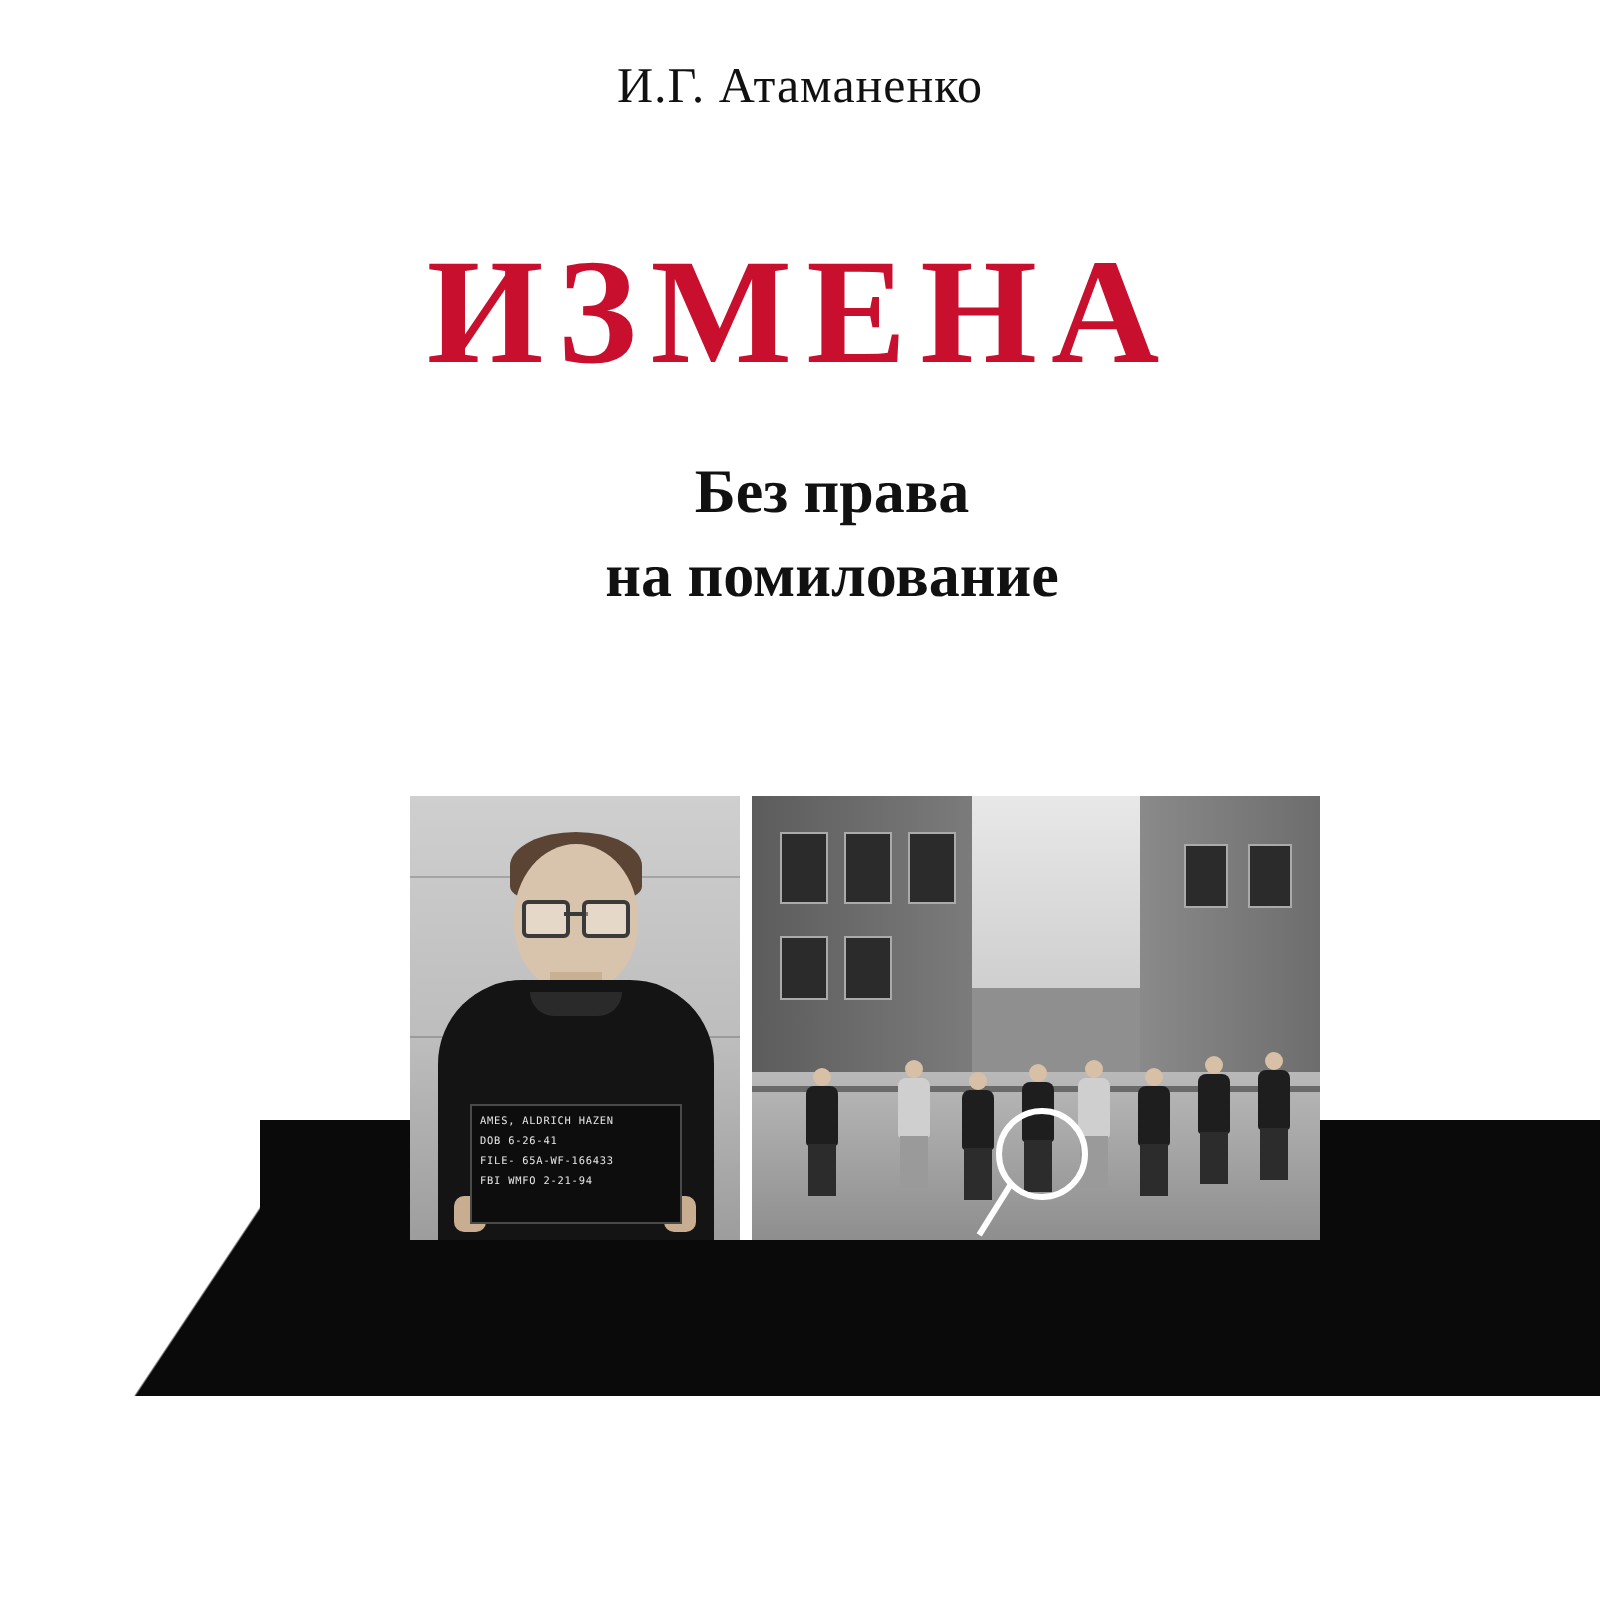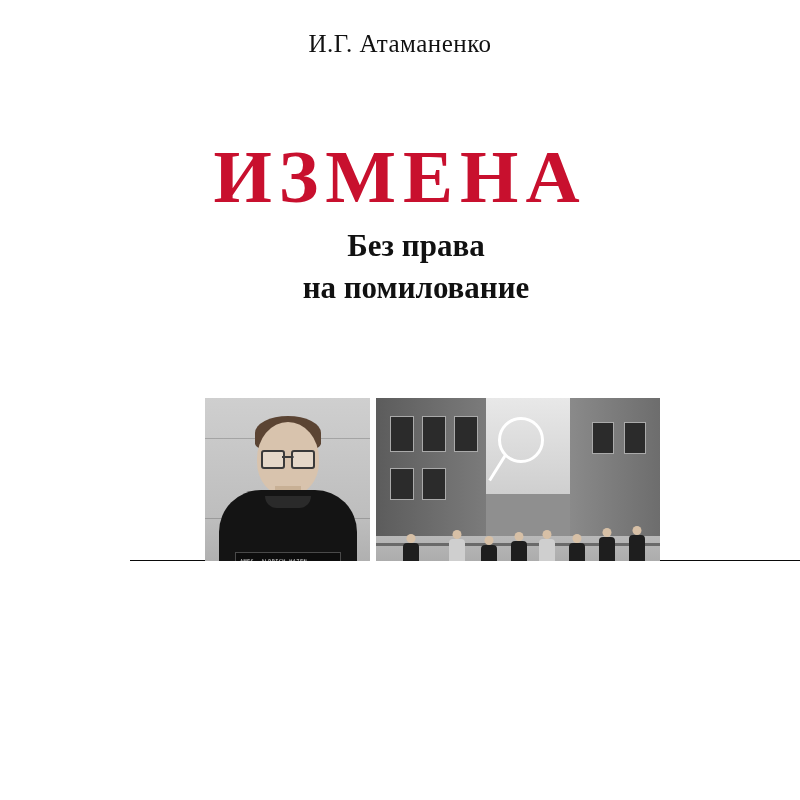--- a/index.html
+++ b/index.html
@@ -10,21 +10,21 @@
   body {
     width: 800px;
     height: 800px;
     font-family: "Liberation Serif", serif;
     overflow: hidden;
   }
 
   .cover {
     position: relative;
     width: 800px;
-    height: 561px;
+    height: 698px;
     background: #ffffff;
     overflow: hidden;
   }
 
   
   .black-band {
     position: absolute;
     left: 130px;
     top: 560px;
     width: 670px;
@@ -58,21 +58,20 @@
     top: 118px;
     left: 0;
     width: 100%;
     text-align: center;
     font-size: 75px;
     font-weight: bold;
     color: #c8102e;
     letter-spacing: 7px;
     font-family: "Liberation Serif", serif;
     line-height: 1.05;
-    margin-top: 20px;
   }
 
   .subtitle {
     position: absolute;
     top: 225px;
     left: 16px;
     width: 100%;
     text-align: center;
     font-size: 31px;
     font-weight: bold;

